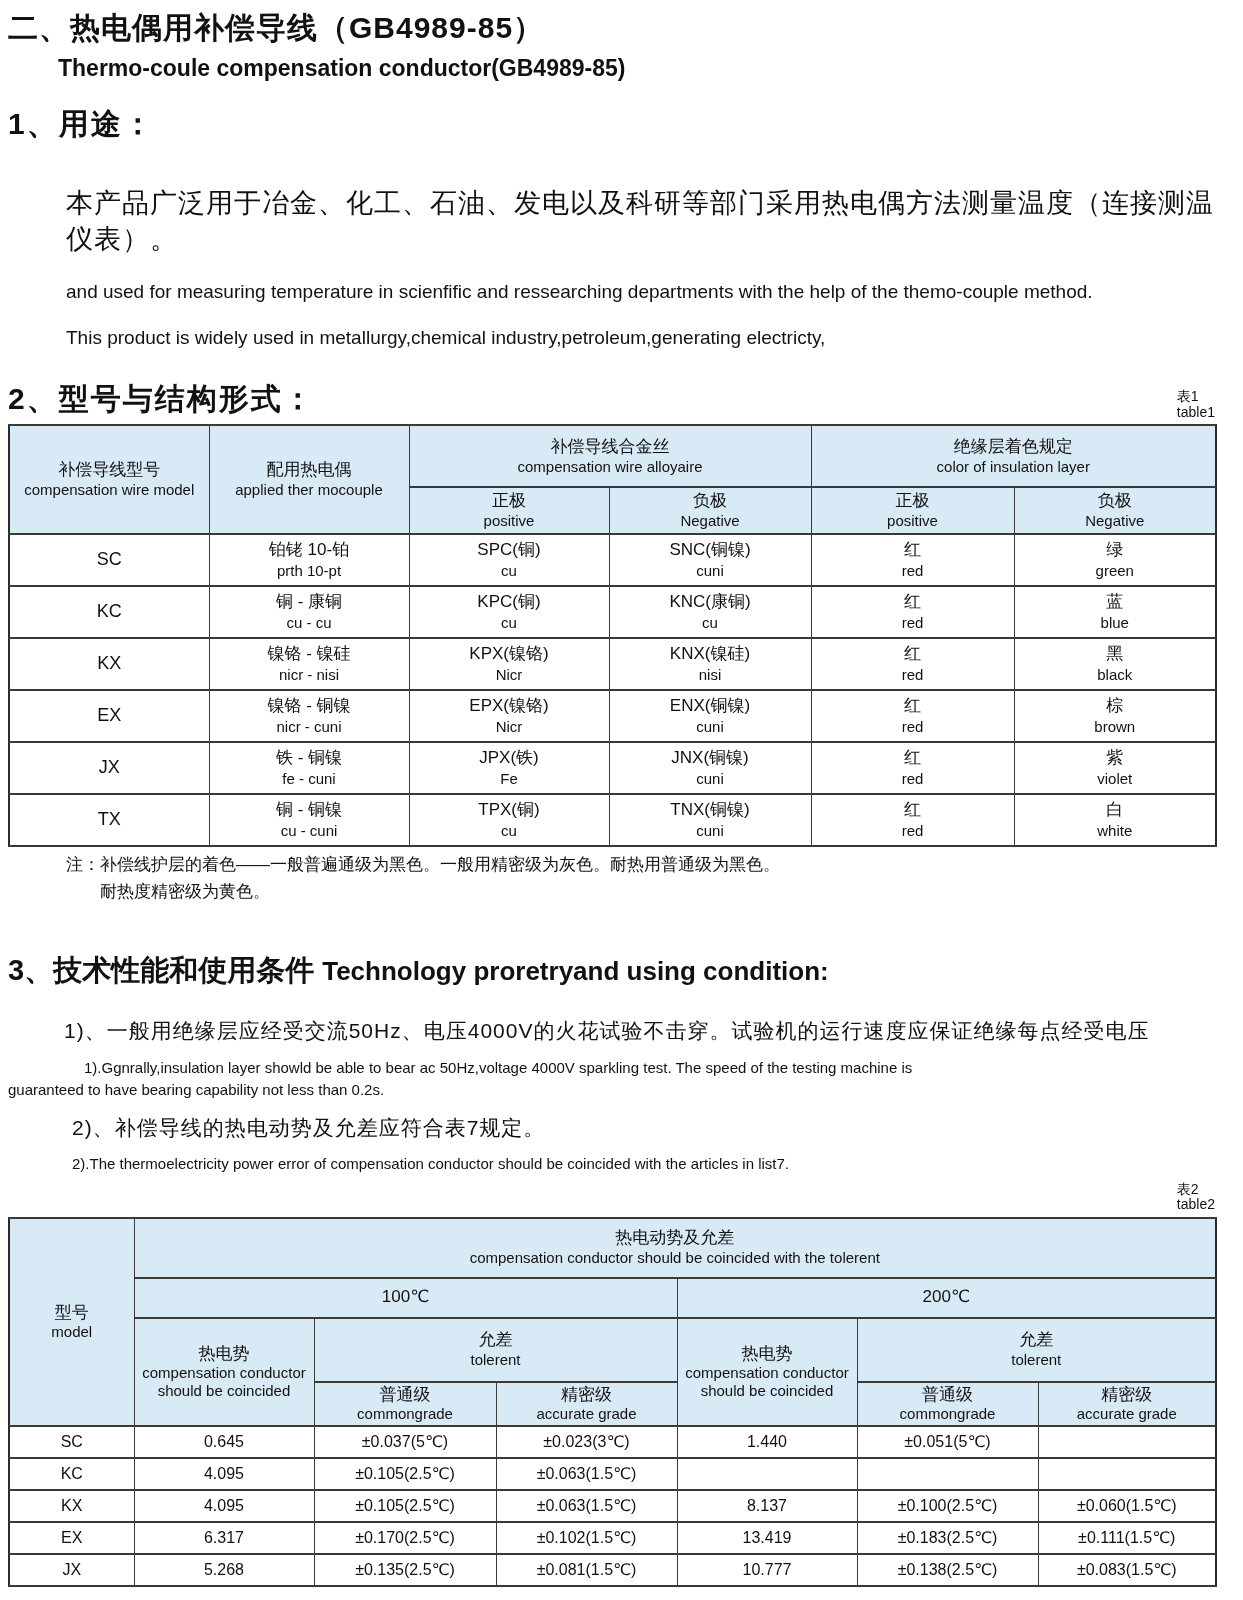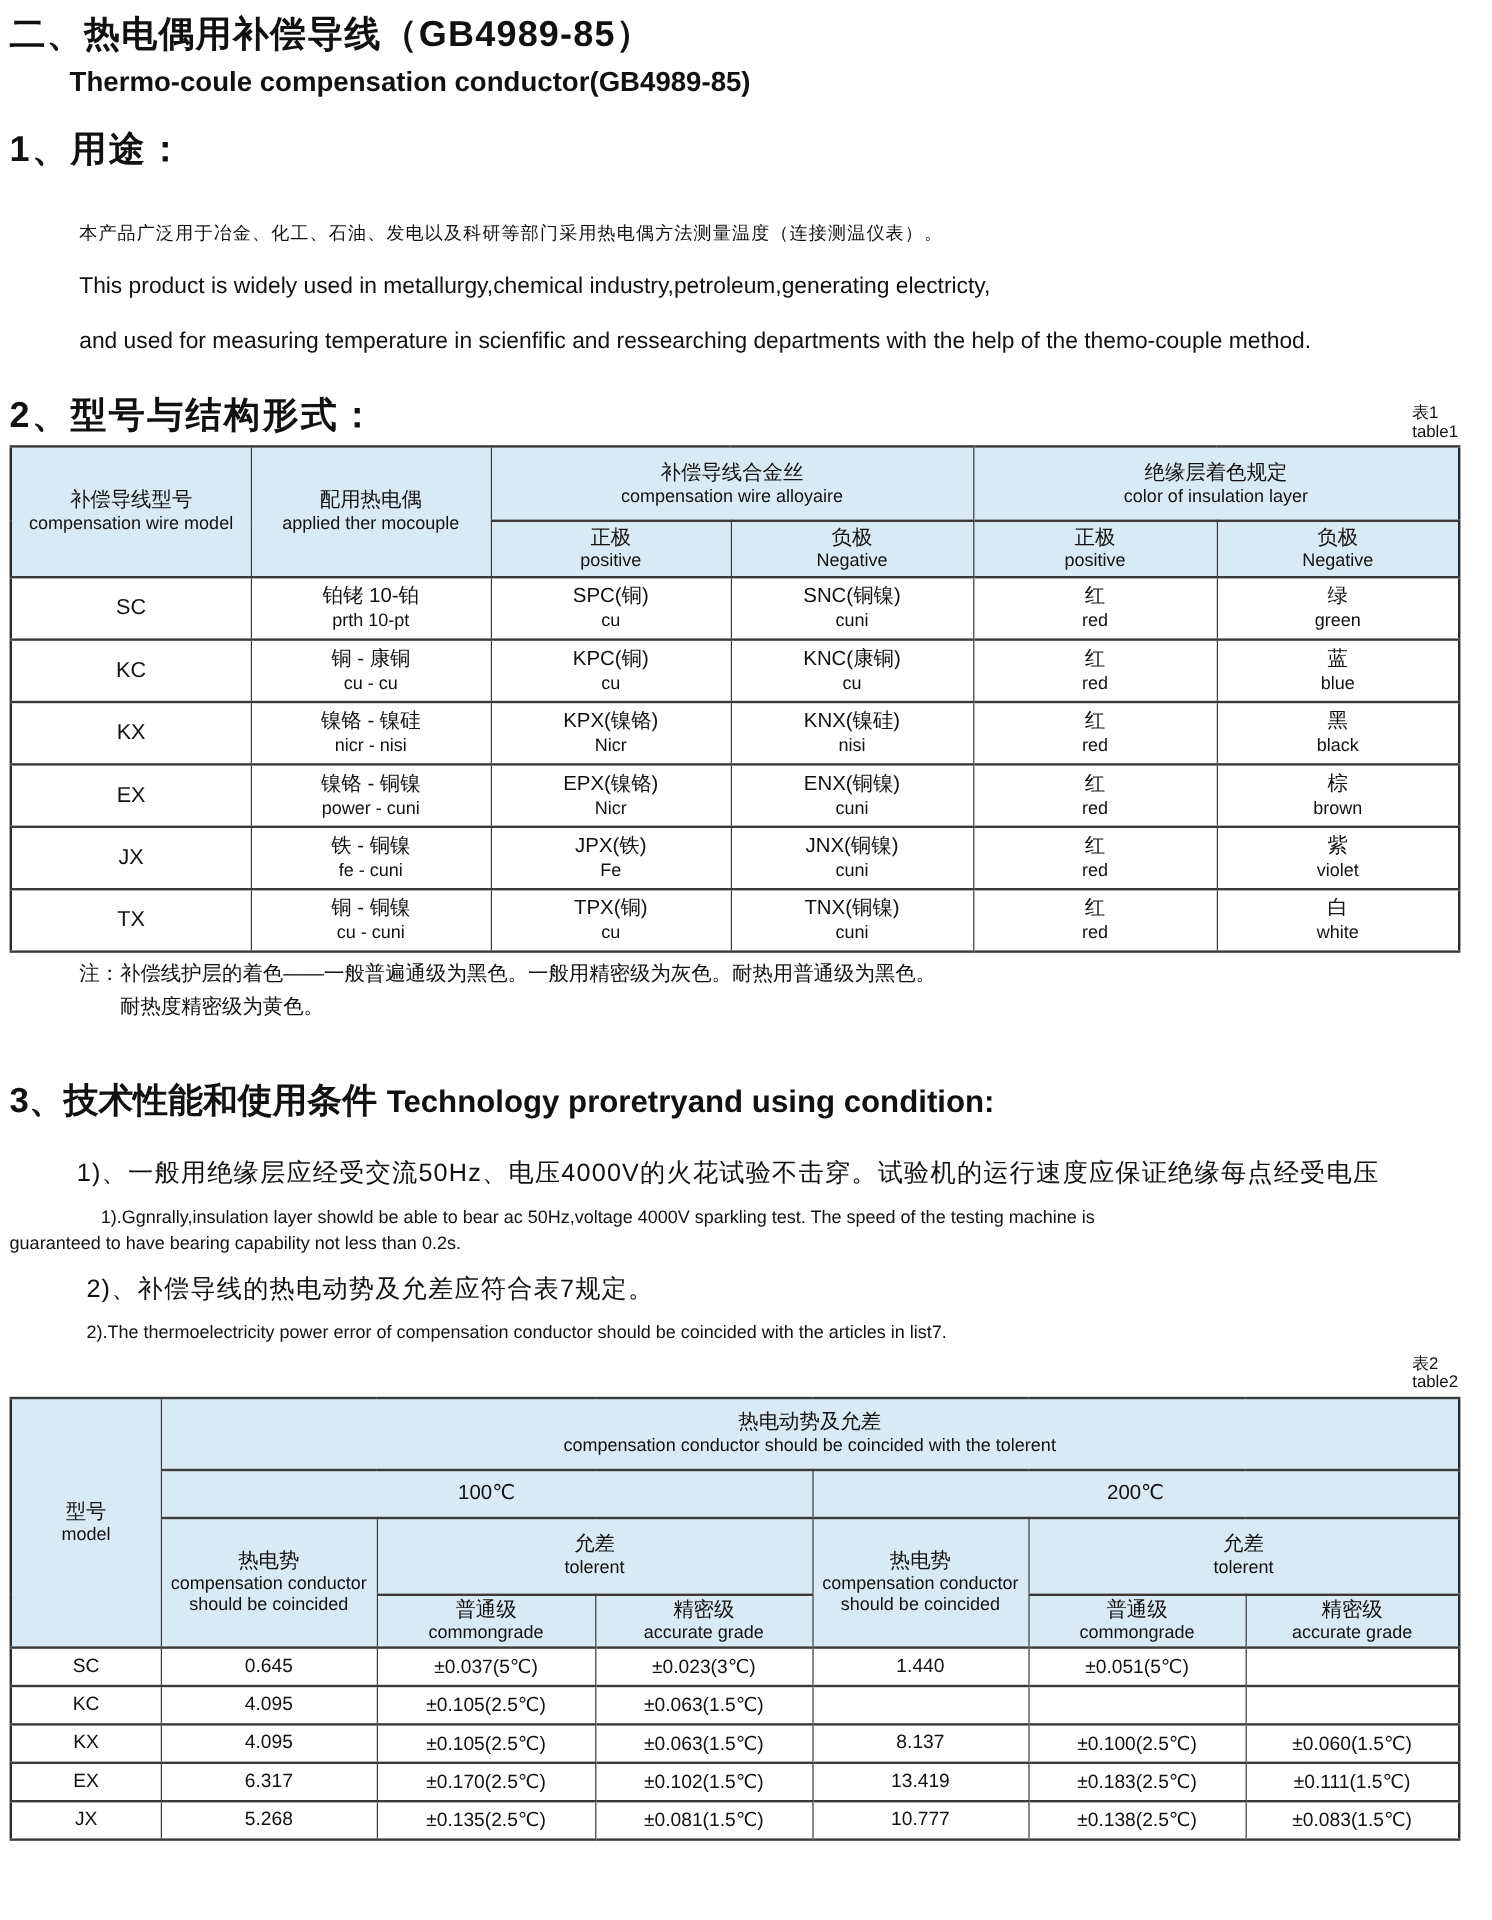--- a/index.html
+++ b/index.html
@@ -7,21 +7,21 @@
   body {
     width:1243px; height:1600px;
     font-family:"Liberation Sans","DejaVu Sans",sans-serif;
     color:#111; padding:8px 28px 0 8px; overflow:hidden;
   }
   .title-cn { font-size:30px; font-weight:bold; letter-spacing:1px; }
   .title-en { font-size:23px; font-weight:bold; margin:6px 0 0 50px; }
   .h-sec { font-size:30px; font-weight:bold; letter-spacing:2px; }
   .sec1-head { margin-top:22px; }
   .sec1-body { padding-left:58px; }
-  .para-cn { font-size:15px; margin-top:40px; letter-spacing:1px; }
+  .para-cn { font-size:27px; margin-top:40px; letter-spacing:1px; }
   .para-en { font-size:19px; margin-top:24px; }
   .sec2-band { display:flex; justify-content:space-between; align-items:flex-end; margin-top:30px; }
   .tbl-label { text-align:left; font-size:14px; line-height:1.1; }
   table { border-collapse:collapse; table-layout:fixed; width:1207px; margin-top:4px; }
   td {
     border-left:1px solid #3a3a3a; border-right:1px solid #3a3a3a;
     border-top:2px solid #3a3a3a; border-bottom:2px solid #3a3a3a;
     text-align:center; vertical-align:middle; padding:2px 4px;
   }
   table { border:2px solid #2a2a2a; }
@@ -53,22 +53,22 @@
 
 <div>
   <div class="title-cn">二、热电偶用补偿导线（GB4989-85）</div>
   <div class="title-en">Thermo-coule compensation conductor(GB4989-85)</div>
 </div>
 
 <div>
   <div class="h-sec sec1-head">1、用途：</div>
   <div class="sec1-body">
     <div class="para-cn">本产品广泛用于冶金、化工、石油、发电以及科研等部门采用热电偶方法测量温度（连接测温仪表）。</div>
+    <div class="para-en">and used for measuring temperature in scienfific and ressearching departments with the help of the themo-couple method.</div>
     <div class="para-en">This product is widely used in metallurgy,chemical industry,petroleum,generating electricty,</div>
-    <div class="para-en">and used for measuring temperature in scienfific and ressearching departments with the help of the themo-couple method.</div>
   </div>
 </div>
 
 <div>
   <div class="sec2-band">
     <div class="h-sec">2、型号与结构形式：</div>
     <div class="tbl-label">
       <div>表1</div>
       <div>table1</div>
     </div>
@@ -195,21 +195,21 @@
             <div class="cn">黑</div>
             <div class="en">black</div>
           </td>
     </tr>
     <tr class="data">
       <td>
             <div class="model-code">EX</div>
           </td>
       <td>
             <div class="cn">镍铬 - 铜镍</div>
-            <div class="en">power - cuni</div>
+            <div class="en">nicr - cuni</div>
           </td>
       <td>
             <div class="cn">EPX(镍铬)</div>
             <div class="en">Nicr</div>
           </td>
       <td>
             <div class="cn">ENX(铜镍)</div>
             <div class="en">cuni</div>
           </td>
       <td>

